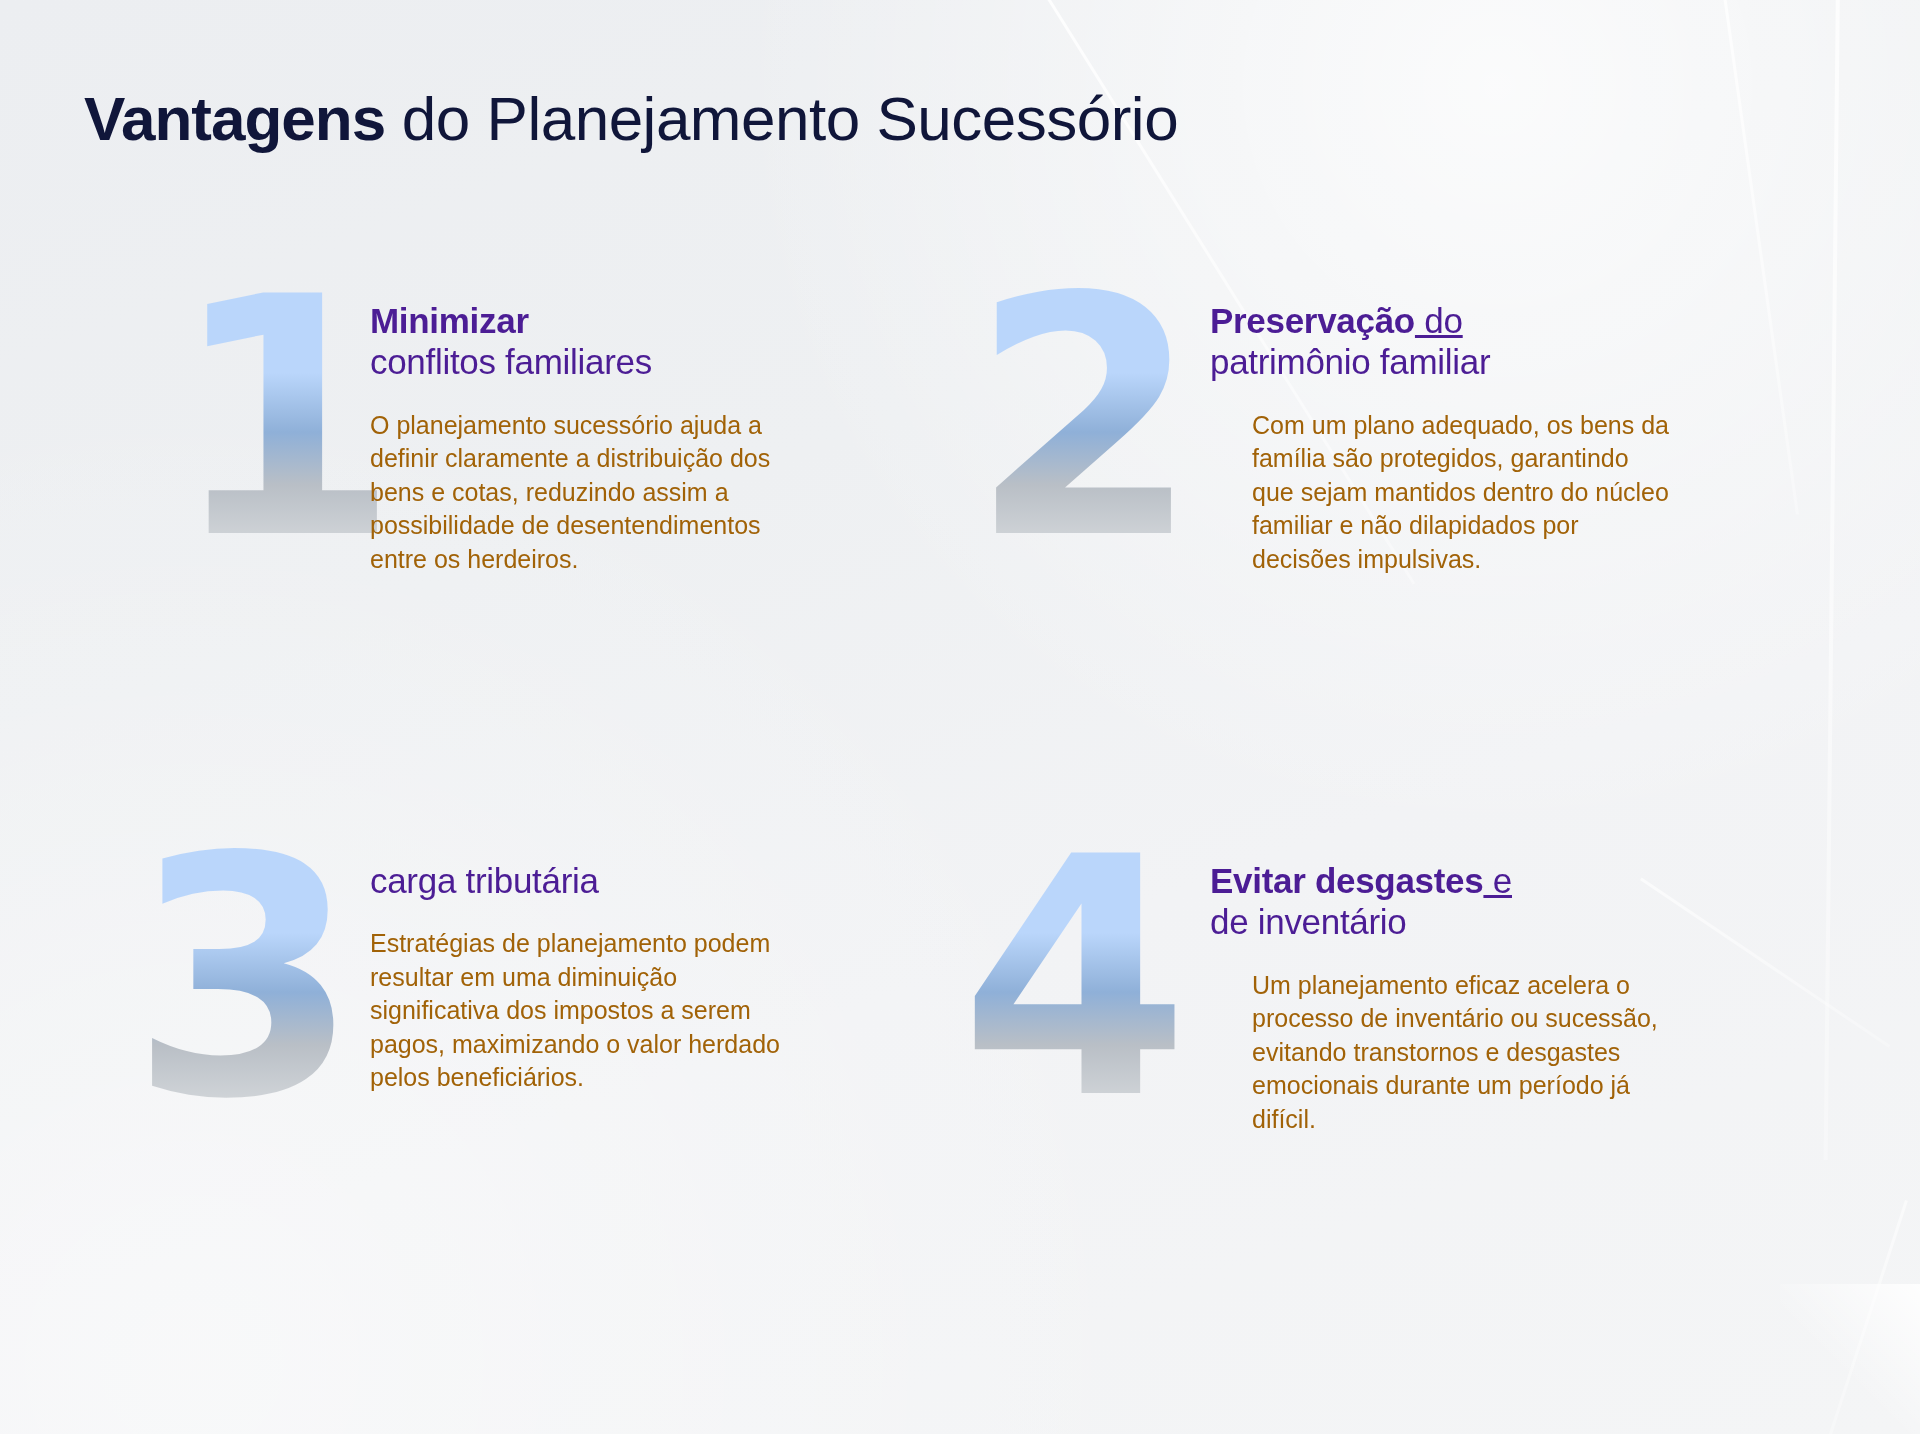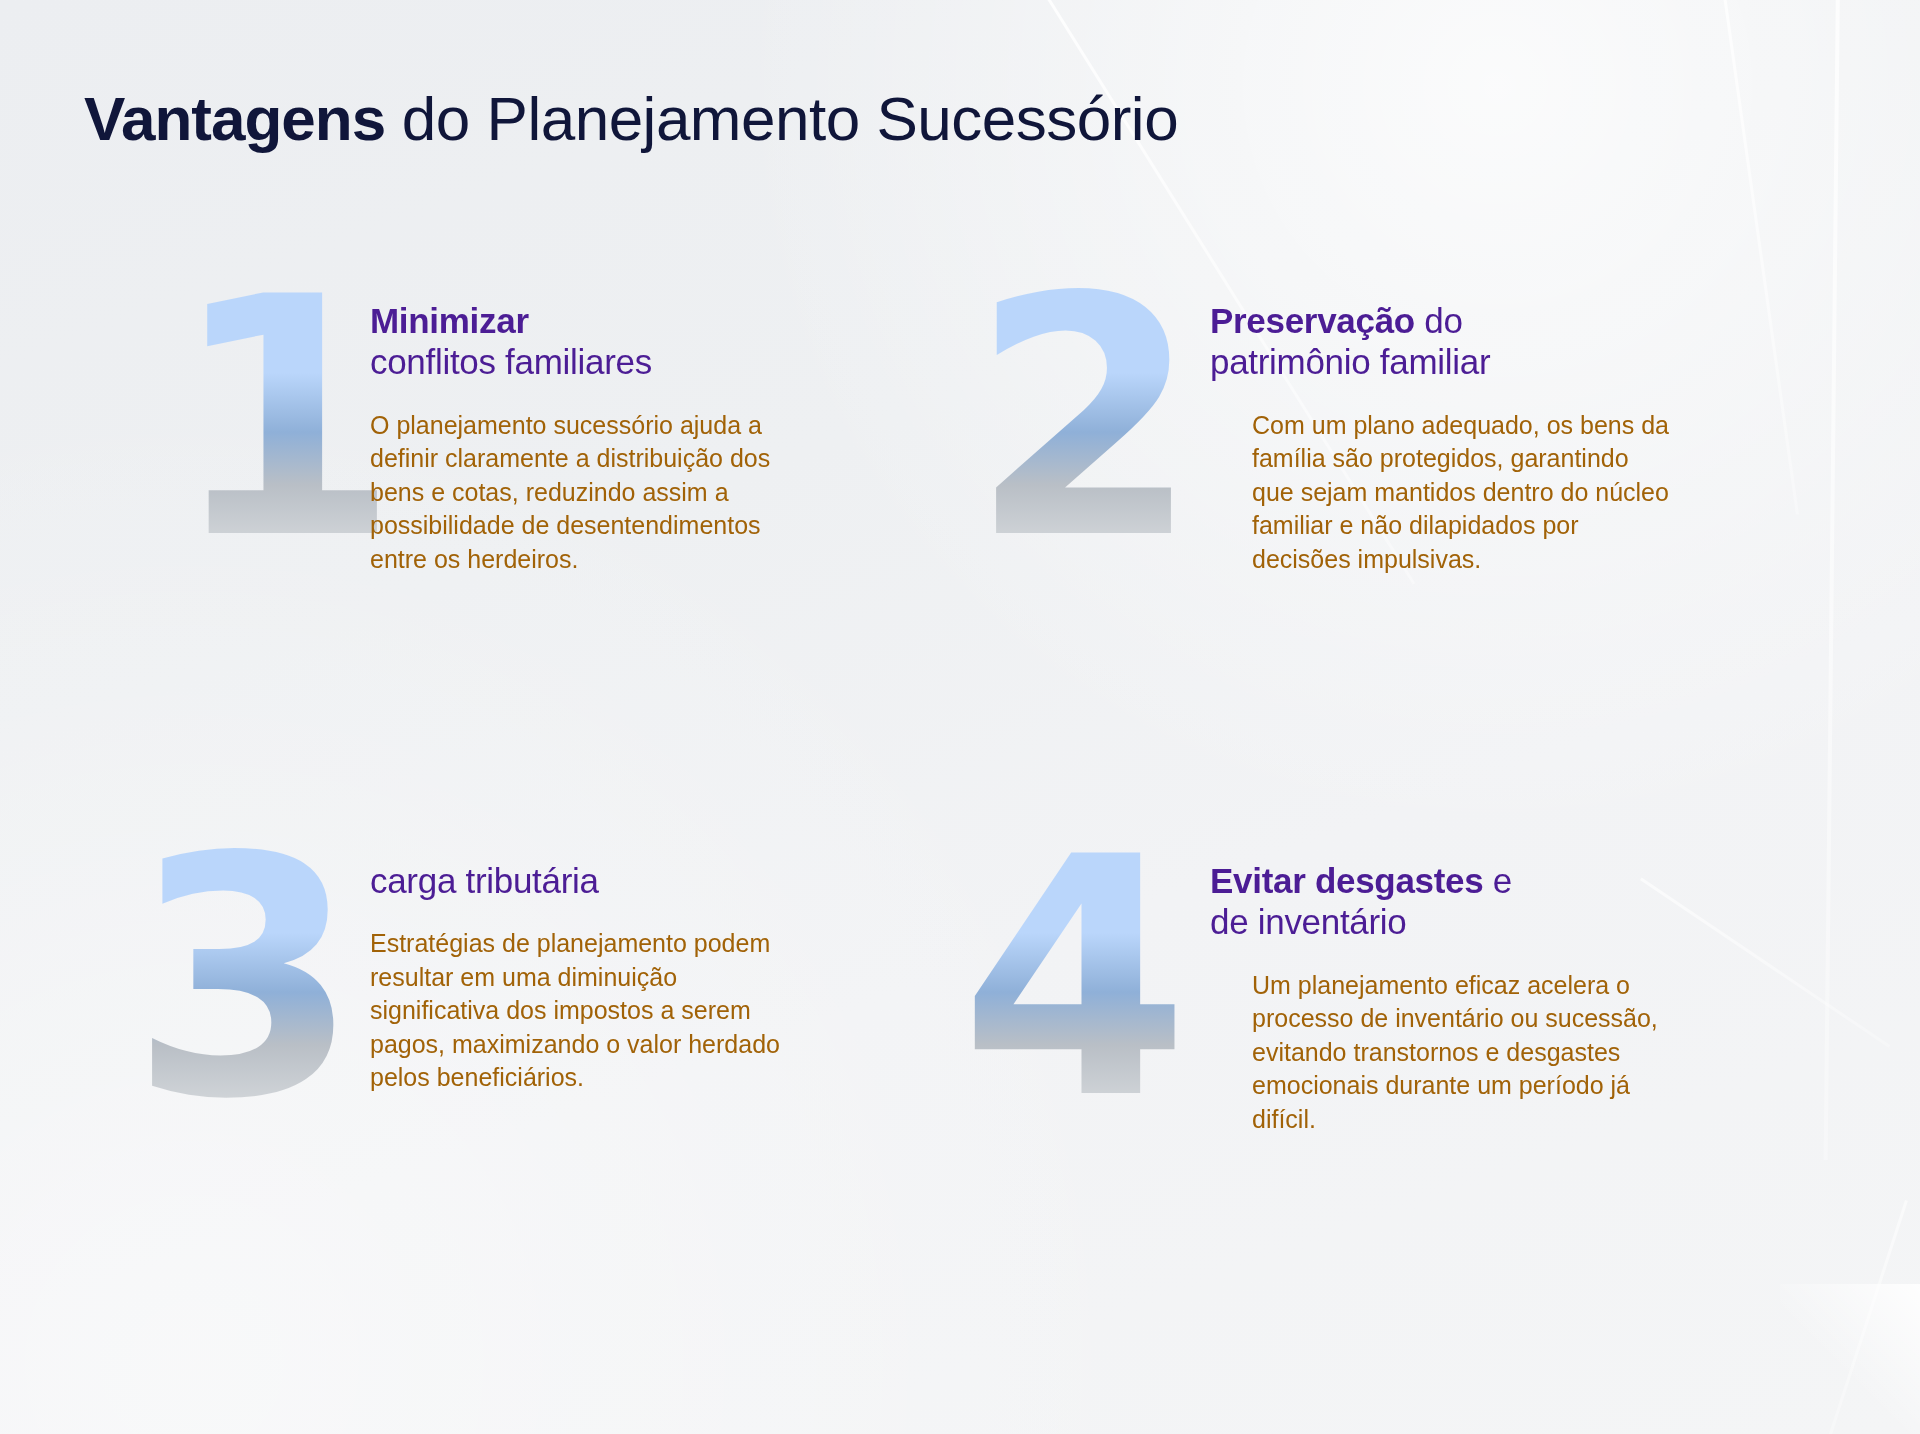--- a/index.html
+++ b/index.html
@@ -106,21 +106,21 @@
   .item.c2 .body-col{ left:240px; }
 
   .heading{
     color:#4c1d95;
     font-size:35px;
     line-height:1.18;
     letter-spacing:-0.3px;
     margin-bottom:26px;
   }
   .heading .hl1{ display:block; font-weight:700; }
-  .heading .hl1 .tail{ font-weight:400; }
+  .heading .hl1 .tail{ font-weight:400;text-decoration:underline; }
   .heading .hl2{ display:block; font-weight:400; }
   .heading .hl3{ display:block; font-weight:400; }
 
   .desc{
     color:#a16207;
     font-size:25px;
     line-height:1.34;
     max-width:430px;
     font-weight:400;
   }

